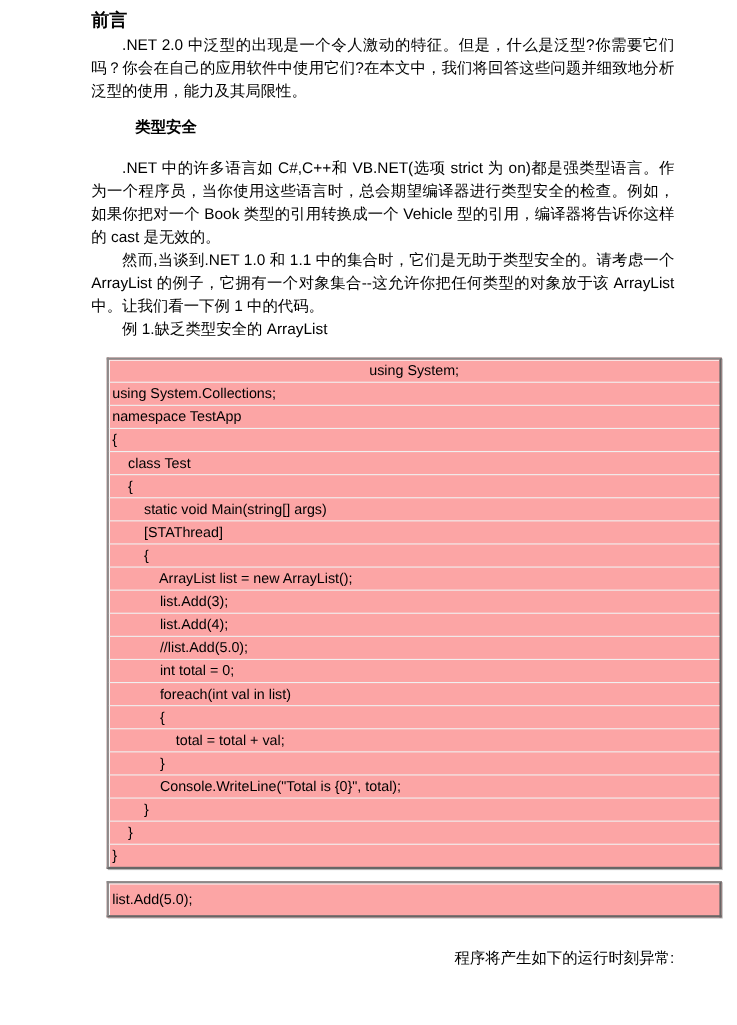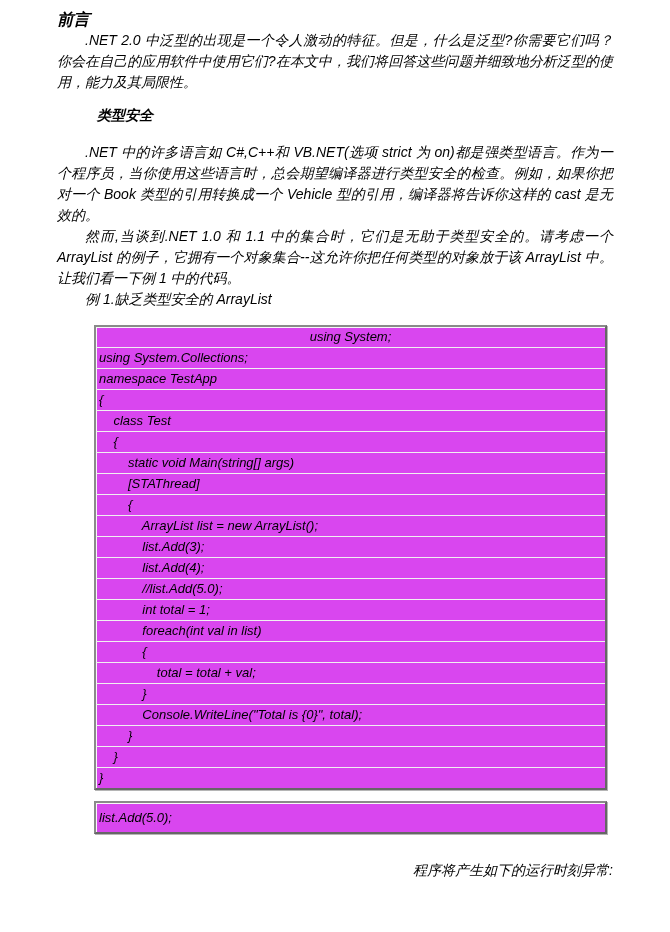--- a/index.html
+++ b/index.html
@@ -1,28 +1,27 @@
 <!DOCTYPE html>
 <html><head>
 <meta charset="utf-8">
 <style>
   html, body { margin: 0; padding: 0; background: #ffffff; }
   .page {
     position: relative;
     width: 670px;
     height: 932px;
     box-sizing: border-box;
-    padding: 9px 57px 0 57px;
+    padding: 9px 57px 0 83px;
     background: #ffffff;
     font-family: "Liberation Sans", "DejaVu Sans", sans-serif;
     font-size: 14px;
     line-height: 21px;
     color: #000000;
     overflow: hidden;
-    font-style: italic;
   }
   .heading {
     font-weight: bold;
     margin: 0;
   }
   .sub-heading {
     font-weight: bold;
     margin: 12px;
     text-indent: 2em;
   }
@@ -31,23 +30,23 @@
     text-align: justify;
     text-indent: 2em;
   }
   p.gap-top { margin-top: 16px; }
   .example-caption {
     margin: 0;
     text-indent: 2em;
   }
   .code-box {
     box-sizing: border-box;
-    width: 513px;
-    margin-left: 37px;
-    background: #d946ef;
+    width: 559px;
+    margin-left: 14px;
+    background: #fca5a5;
     border: 2px solid;
     border-color: #8a8a8a #666666 #666666 #8a8a8a;
     box-shadow: inset 1px 1px 0 #f8f8f8, 1px 1px 0 #b5b5b5;
     font-family: "Liberation Sans", "DejaVu Sans", sans-serif;
     font-size: 13px;
     color: #000000;
   }
   .code-box.big { margin-top: 15px; }
   .code-line {
     white-space: pre;
@@ -93,21 +92,21 @@
       <div class="code-line">{</div>
       <div class="code-line">    class Test</div>
       <div class="code-line">    {</div>
       <div class="code-line">        static void Main(string[] args)</div>
       <div class="code-line">        [STAThread]</div>
       <div class="code-line">        {</div>
       <div class="code-line">            ArrayList list = new ArrayList();</div>
       <div class="code-line">            list.Add(3);</div>
       <div class="code-line">            list.Add(4);</div>
       <div class="code-line">            //list.Add(5.0);</div>
-      <div class="code-line">            int total = 1;</div>
+      <div class="code-line">            int total = 0;</div>
       <div class="code-line">            foreach(int val in list)</div>
       <div class="code-line">            {</div>
       <div class="code-line">                total = total + val;</div>
       <div class="code-line">            }</div>
       <div class="code-line">            Console.WriteLine("Total is {0}", total);</div>
       <div class="code-line">        }</div>
       <div class="code-line">    }</div>
       <div class="code-line">}</div>
     </div>
 

